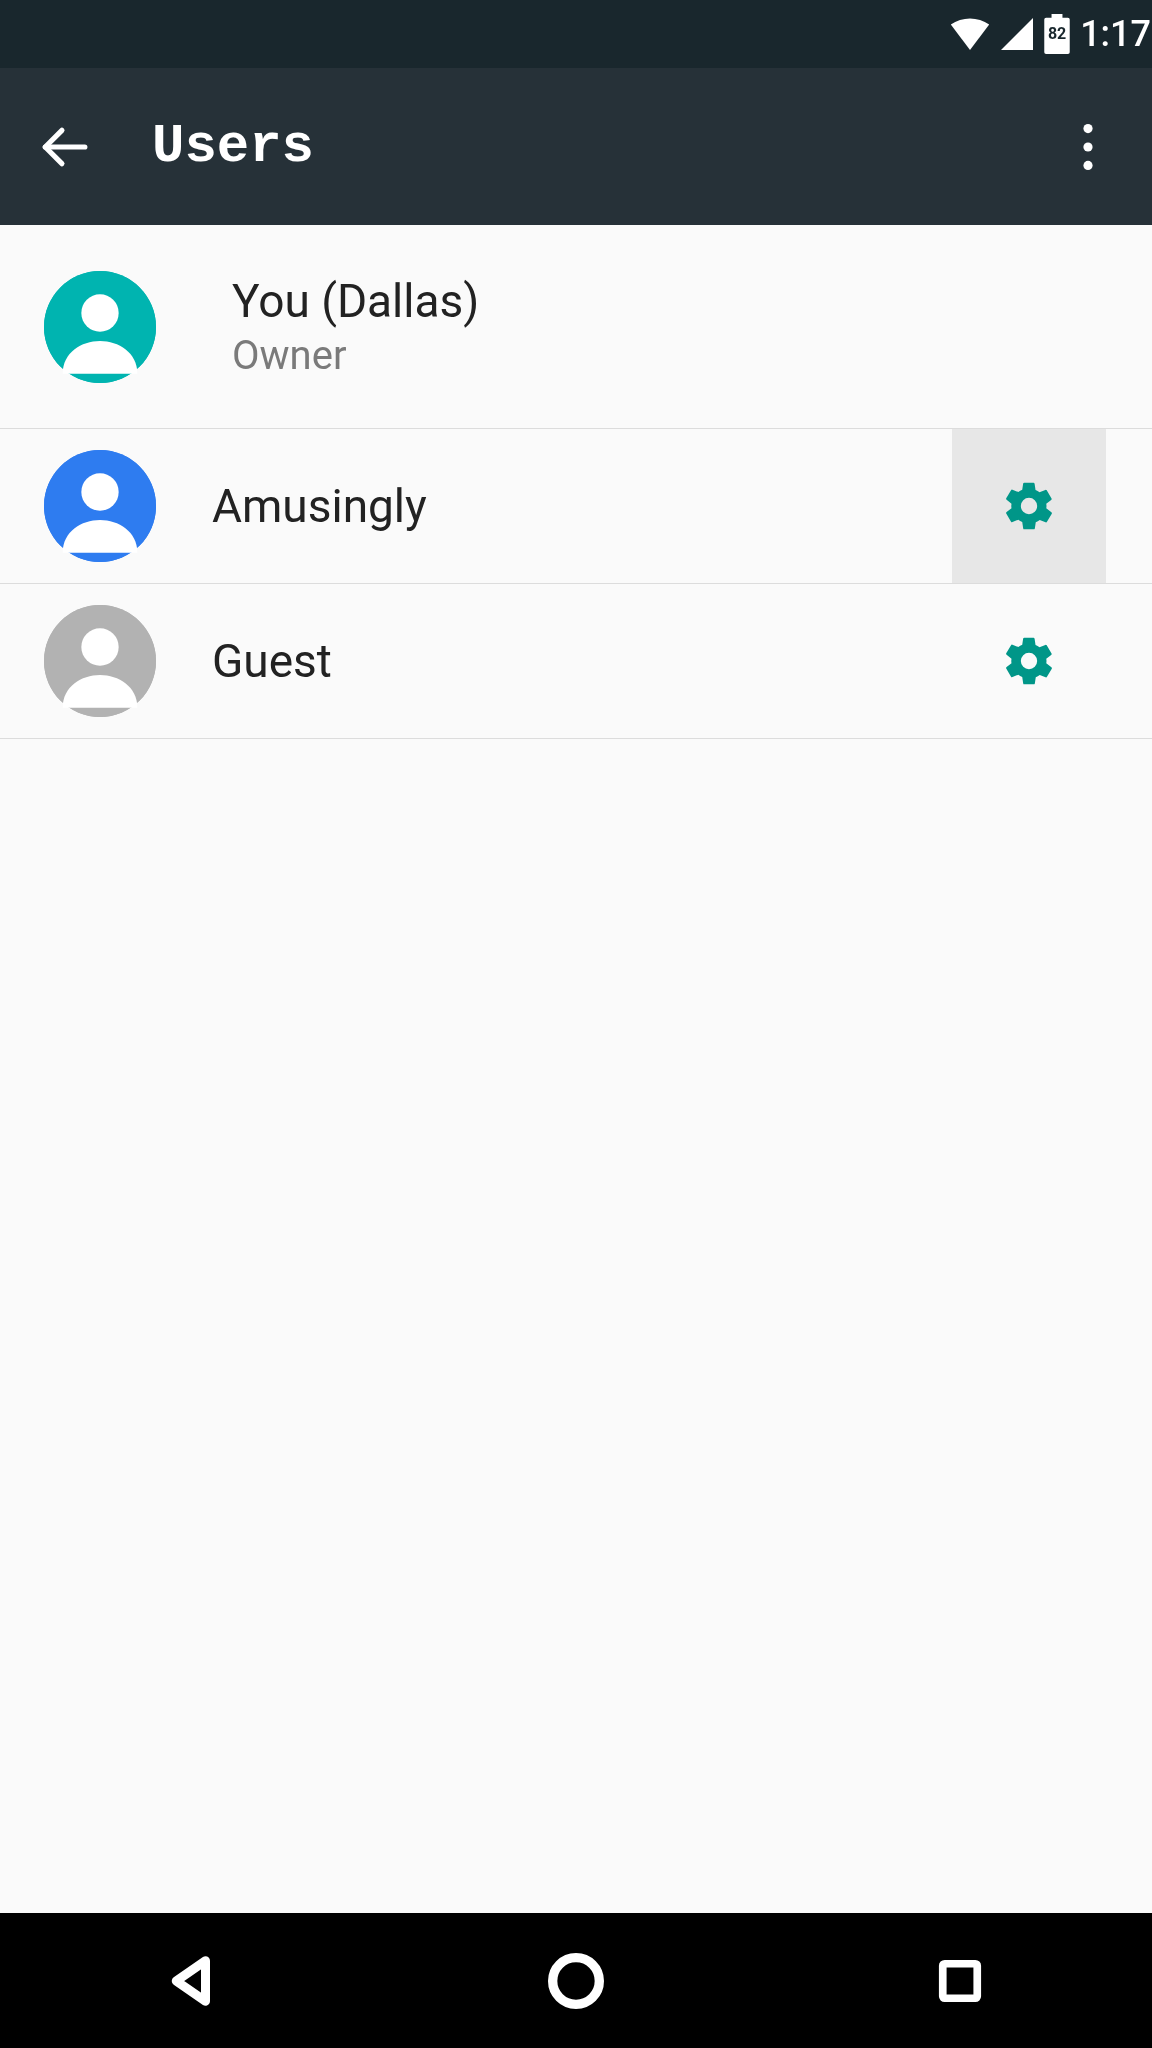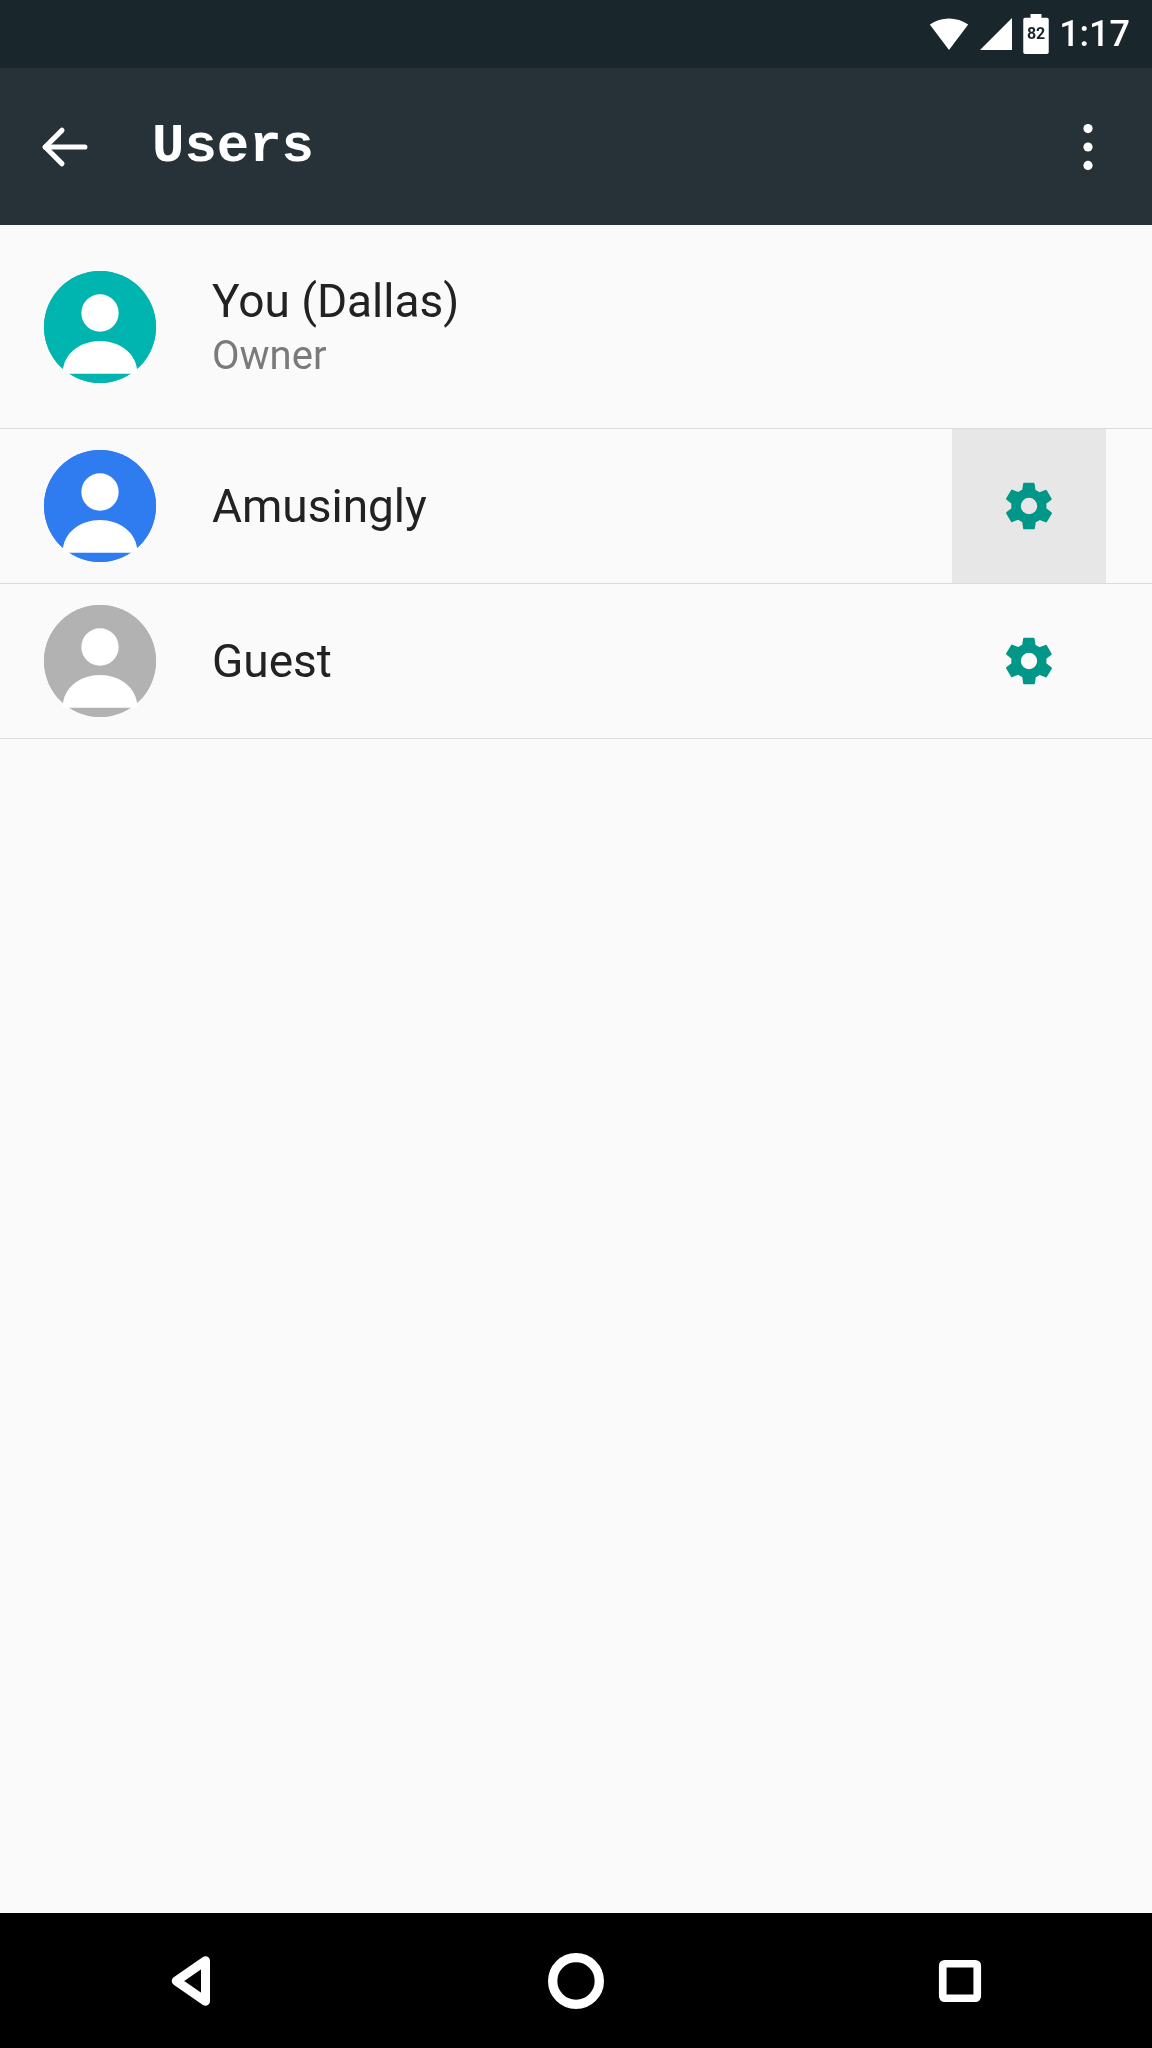--- a/index.html
+++ b/index.html
@@ -7,21 +7,21 @@
     body { display: flex; flex-direction: column; background: #fafafa; }
 
     
     .status-bar {
       height: 68px;
       background: #19272d;
       color: #fff;
       display: flex;
       align-items: center;
       justify-content: flex-end;
-      padding: 0 22px;
+      padding: 0 1px;
       gap: 10px;
       font-size: 36px;
       font-weight: 500;
     }
     .status-bar .icon { display: inline-flex; align-items: center; }
     .status-bar svg { fill: #fff; }
     .battery-box {
       position: relative;
       display: inline-flex;
       align-items: center;
@@ -66,21 +66,21 @@
     .content { flex: 1; background: #fafafa; }
 
     .row {
       display: flex;
       align-items: center;
       background: #fafafa;
       border-bottom: 1px solid #dcdcdc;
       position: relative;
       min-height: 154px;
     }
-    .row-tall { min-height: 204px; }
+    .row-tall { min-height: 204px; gap: 20px; }
 
     .avatar {
       width: 112px; height: 112px;
       border-radius: 50%;
       margin-left: 44px;
       display: flex; align-items: center; justify-content: center;
       flex-shrink: 0;
     }
     .avatar svg { width: 100%; height: 100%; }
 

